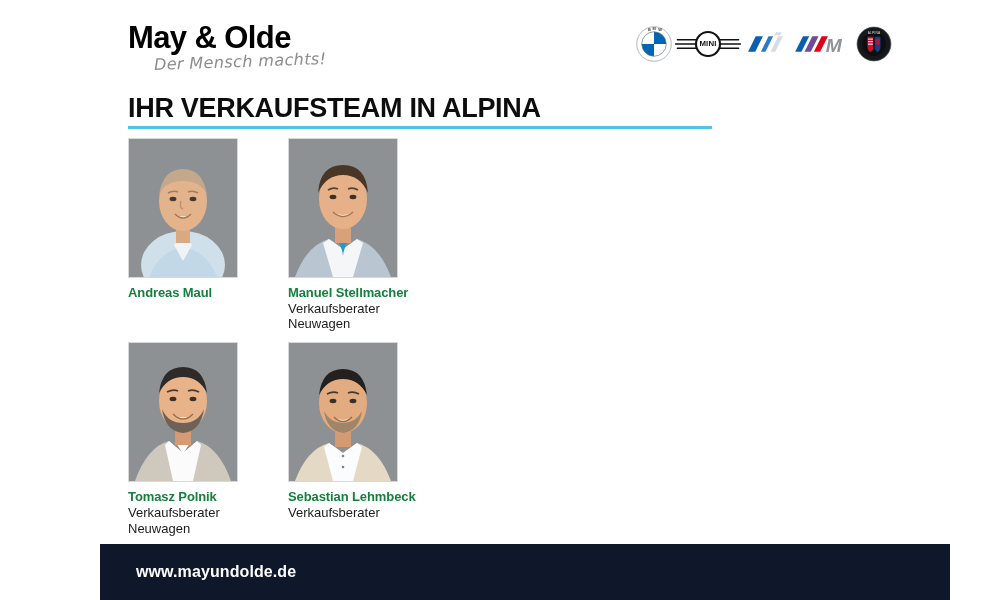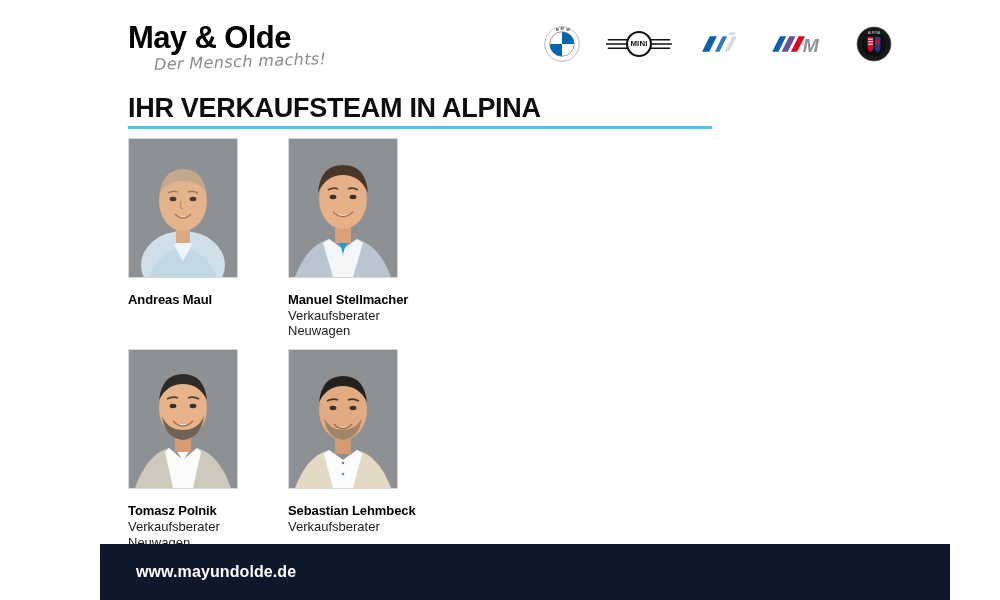--- a/index.html
+++ b/index.html
@@ -55,21 +55,21 @@
     transform-origin: left center;
   }
 
   .brand-marks {
     position: absolute;
     right: 108px;
     top: 0;
     height: 56px;
     display: flex;
     align-items: center;
-    gap: 26px;
+    gap: 3px;
   }
   .mark { display: block; }
 
   
   .title-wrap {
     position: absolute;
     left: 128px;
     top: 94px;
     width: 584px;
   }
@@ -103,24 +103,24 @@
     width: 108px;
     height: 138px;
     border: 1px solid #d8d8d8;
     background: #8e9194;
     position: relative;
     overflow: hidden;
   }
   .photo svg { display: block; width: 100%; height: 100%; }
 
   .member-name {
-    margin-top: 14px;
+    margin-top: 7px;
     font-size: 13px;
     font-weight: bold;
-    color: #000000;
+    color: #15803d;
     line-height: 1.2;
     letter-spacing: -0.1px;
     white-space: nowrap;
   }
   .member-role {
     font-size: 13px;
     font-weight: normal;
     color: #1c1c1c;
     line-height: 1.22;
     white-space: nowrap;

